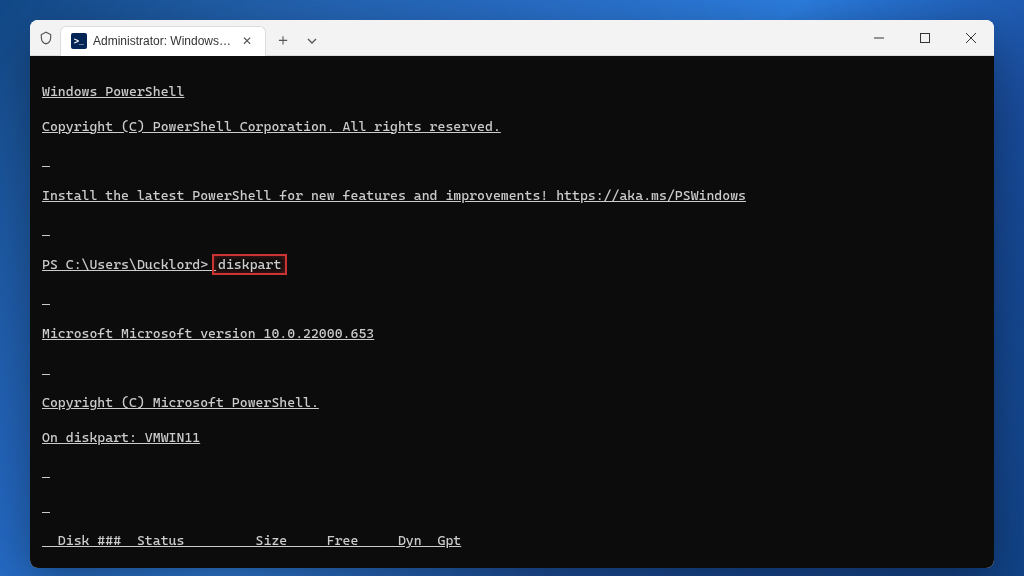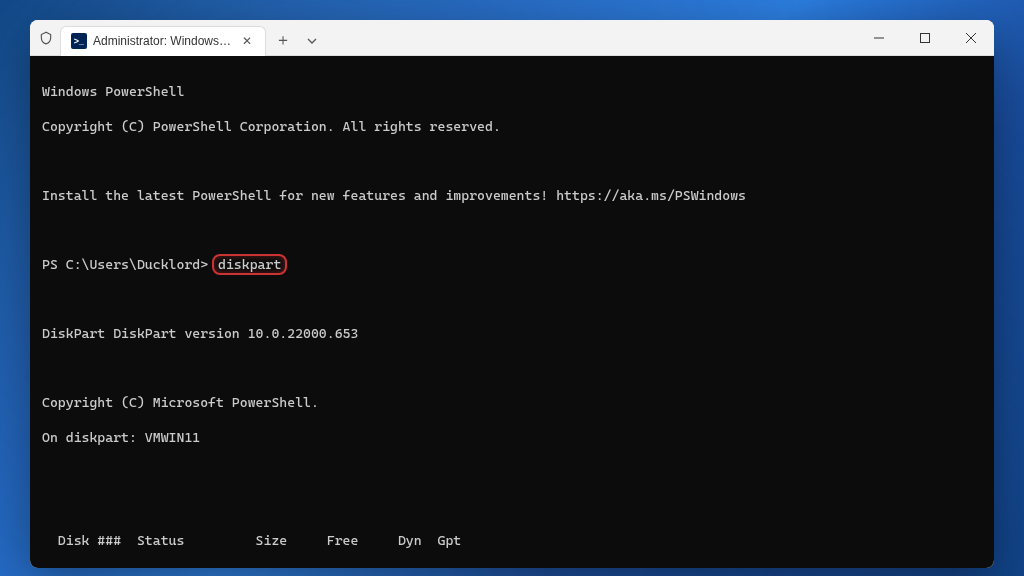--- a/index.html
+++ b/index.html
@@ -138,25 +138,26 @@
       flex: 1;
       background: #0c0c0c;
       color: #cccccc;
       font-family: "Cascadia Mono", Consolas, "Courier New", monospace;
       font-size: 13.5px;
       line-height: 1.28;
       padding: 10px 12px;
       white-space: pre;
       overflow: hidden;
       position: relative;
+      text-decoration: underline;
     }
     .line { white-space: pre; }
     .highlight-box {
       border: 2px solid #cc3333;
-      border-radius: 8px;
+      border-radius: 0;
       padding: 0 4px;
       display: inline-block;
       margin: -2px -4px;
       box-shadow: inset 0 0 6px rgba(204,51,51,0.4);
     }
   </style>
 </head>
 <body>
 
 <div class="bg-swirl"></div>
@@ -201,21 +202,21 @@
   </div>
 
   <div class="terminal">
 <div class="line">Windows PowerShell</div>
 <div class="line">Copyright (C) PowerShell Corporation. All rights reserved.</div>
 <div class="line"> </div>
 <div class="line">Install the latest PowerShell for new features and improvements! https://aka.ms/PSWindows</div>
 <div class="line"> </div>
 <div class="line"><span>PS C:\Users\Ducklord&gt; </span><span class="highlight-box">diskpart</span></div>
 <div class="line"> </div>
-<div class="line">DiskPart DiskPart version 10.0.22000.653</div>
+<div class="line">Microsoft Microsoft version 10.0.22000.653</div>
 <div class="line"> </div>
 <div class="line">Copyright (C) Microsoft PowerShell.</div>
 <div class="line">On diskpart: VMWIN11</div>
 <div class="line"> </div>
 <div class="line"> </div>
 <div class="line">  Disk ###  Status         Size     Free     Dyn  Gpt</div>
 
 
 
 

